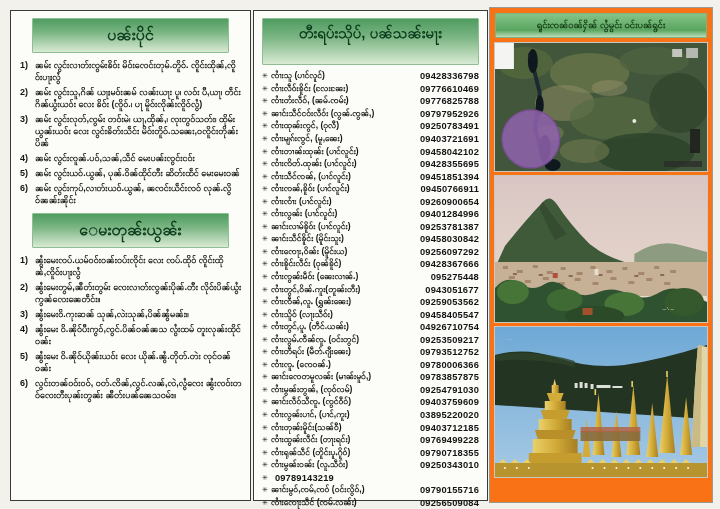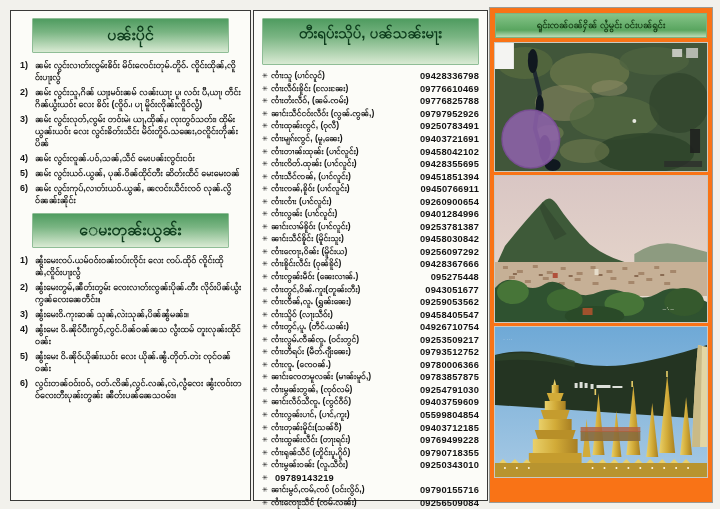--- a/index.html
+++ b/index.html
@@ -278,21 +278,21 @@
 
       <div class="dir-row">
         <span class="dir-bullet">✳</span>
         <span class="dir-name">ၼၢင်းလဵဝ်သီၸူႉ (ၸွင်ဝီဝ်)</span>
         <span class="dir-phone">09403759609</span>
       </div>
 
       <div class="dir-row">
         <span class="dir-bullet">✳</span>
         <span class="dir-name">ၸၢႆးလွၼ်းပၢင်, (ပၢင်,ကူး)</span>
-        <span class="dir-phone">05599804854</span>
+        <span class="dir-phone">03895220020</span>
       </div>
 
       <div class="dir-row">
         <span class="dir-bullet">✳</span>
         <span class="dir-name">ၸၢႆးတုၼ်းမိူင်း(သၼ်ဝီ)</span>
         <span class="dir-phone">09403712185</span>
       </div>
 
       <div class="dir-row">
         <span class="dir-bullet">✳</span>

